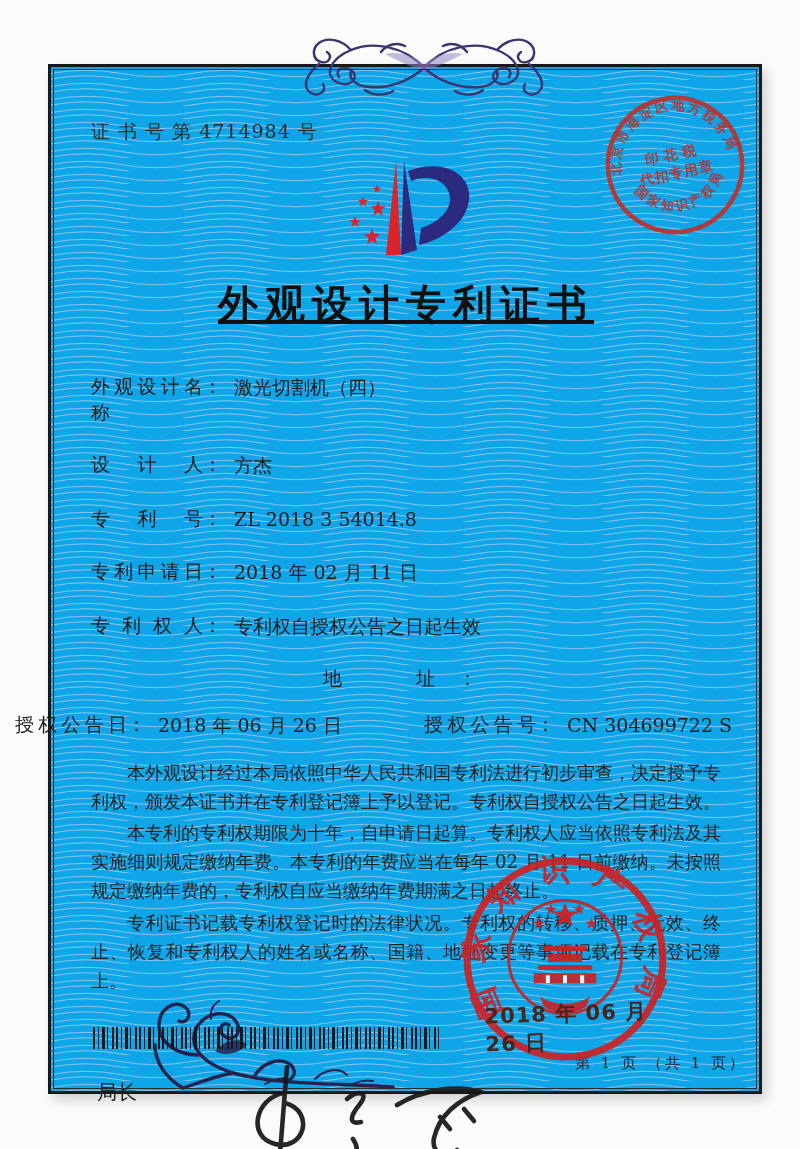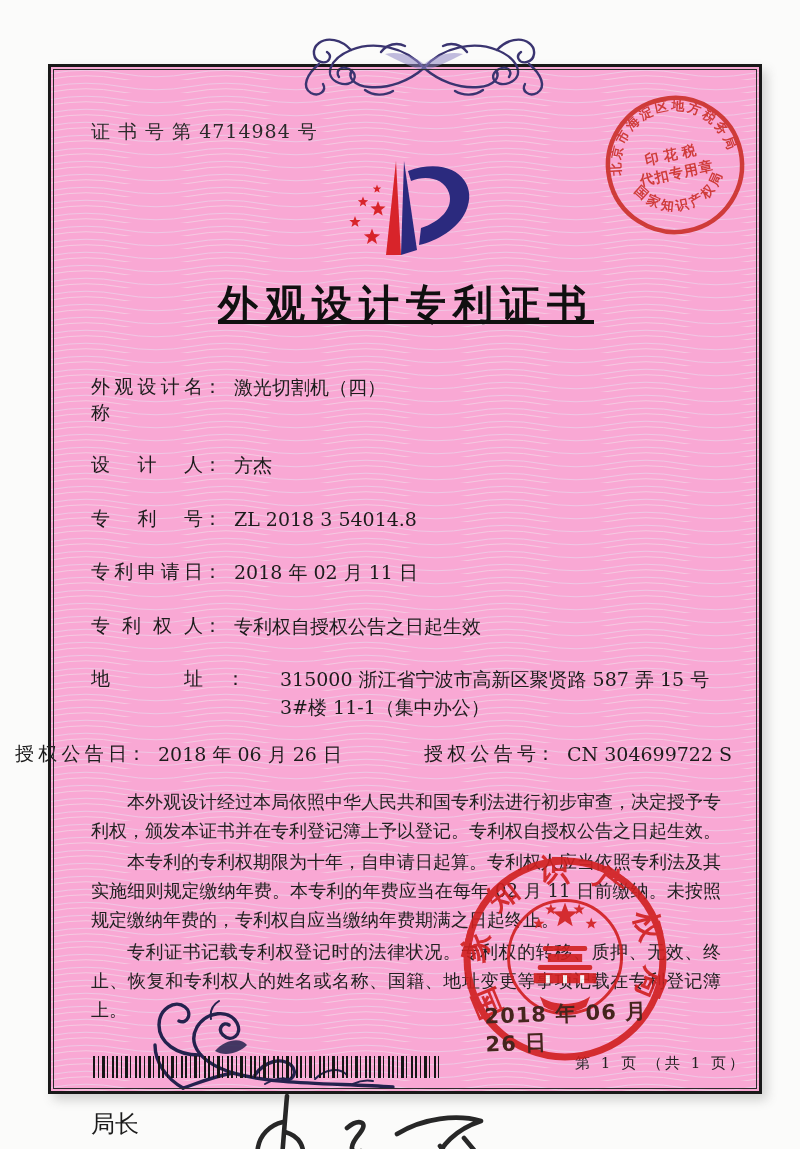--- a/index.html
+++ b/index.html
@@ -4,21 +4,21 @@
 <style>
   html,body{margin:0;padding:0;}
   body{
     width:800px;height:1149px;position:relative;overflow:hidden;
     background:#fbfbfa;
     font-family:"DejaVu Serif","Liberation Serif",serif;
     color:#1c1c1c;
   }
   .page{
     position:absolute;left:48px;top:64px;width:708px;height:1024px;
-    border:3px solid #181818;background:#f9a8d4;
+    border:3px solid #181818;background:#0ea5e9;
     box-shadow:5px 6px 10px rgba(70,70,70,.22);
   }
   .page::after{
     content:"";position:absolute;inset:2px;border:1px solid #2b2b2b;pointer-events:none;
   }
   .watermark{position:absolute;inset:0;width:100%;height:100%;opacity:.55;pointer-events:none;}
   .content{position:absolute;inset:0;padding:0 38px 0 40px;}
   .cert-no{margin-top:52px;font-size:19px;letter-spacing:1px;color:#2a2a2a;}
   .logo{display:block;margin:4px auto 0;width:150px;height:122px;}
   .doc-title{
@@ -40,21 +40,21 @@
   .barcode{
     margin-top:32px;margin-left:2px;width:346px;height:22px;
     background:repeating-linear-gradient(90deg,
       #161616 0 2px,transparent 2px 5px,
       #161616 5px 6px,transparent 6px 9px,
       #161616 9px 12px,transparent 12px 14px,
       #161616 14px 15px,transparent 15px 19px,
       #161616 19px 21px,transparent 21px 23px);
   }
   .officials{position:relative;margin-top:30px;height:130px;}
-  .official-title{font-size:24px;margin-left:0;}
+  .official-title{font-size:20px;margin-left:6px;}
   .signature{position:absolute;left:128px;top:-20px;width:300px;height:132px;}
   .main-seal{position:absolute;left:408px;top:786px;width:212px;height:212px;}
   .seal-date{
     position:absolute;left:434px;top:932px;width:200px;
     font-size:21px;font-weight:700;color:#45251d;letter-spacing:1px;
     transform:rotate(-2deg);font-family:"DejaVu Sans","Liberation Sans",sans-serif;
   }
   .page-footer{
     position:absolute;left:0;right:12px;bottom:18px;text-align:right;
     font-size:15px;letter-spacing:3px;color:#222;
@@ -158,21 +158,20 @@
 
       <div class="frow">
         <span class="flabel">专利权人</span>
           <span class="fcolon">：</span>
         <span class="fvalue">专利权自授权公告之日起生效</span>
       </div>
 
       <div class="frow" style="margin-bottom:20px;gap:23px;">
         <span class="flabel">地址</span>
           <span class="fcolon">：</span>
-        <span class="fvalue">315000 浙江省宁波市高新区聚贤路 587 弄 15 号 3#楼 11-1（集中办公）</span>
       </div>
 
       <div class="frow grant" style="margin-bottom:18px;">
         <span class="flabel">授权公告日</span>
           <span class="fcolon">：</span>
         <span class="fvalue">2018 年 06 月 26 日</span>
         <span class="grant-no-group">
           <span class="flabel">授权公告号</span>
             <span class="fcolon">：</span>
           <span class="fvalue">CN 304699722 S</span>

